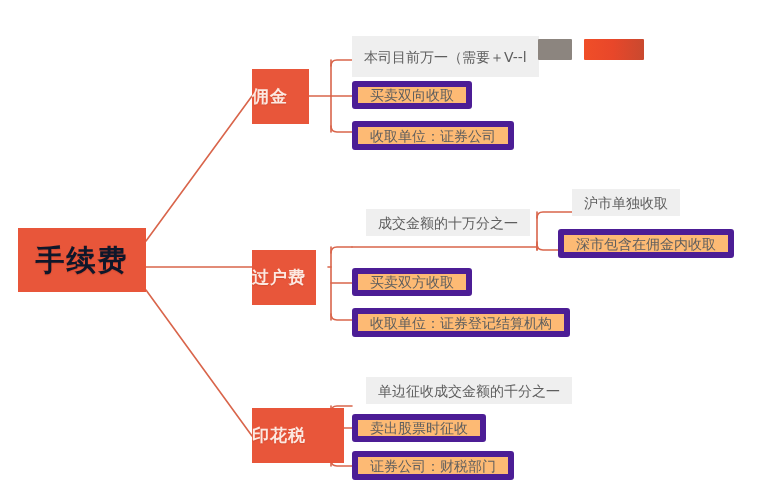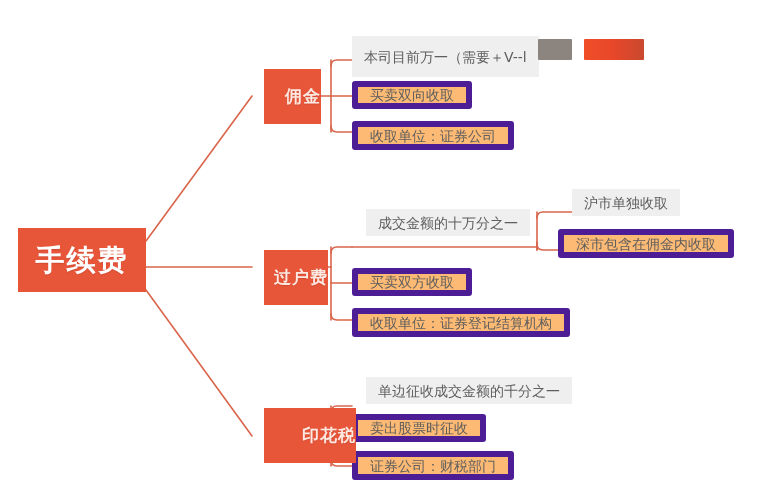--- a/index.html
+++ b/index.html
@@ -34,38 +34,37 @@
     width: 128px;
     height: 64px;
     background: #E8563A;
     display: flex;
     align-items: center;
     justify-content: center;
     box-sizing: border-box;
     z-index: 4;
   }
   .root-node .label {
-    color: #ffffff;
+    color: #0f172a;
     font-size: 29px;
     font-weight: bold;
     letter-spacing: 2px;
     line-height: 1;
     text-shadow: 0 1px 1px rgba(140,40,20,.25);
   }
 
   
   .branch-node {
     position: absolute;
     background: #E8563A;
     display: flex;
     align-items: center;
-    justify-content: flex-end;
+    justify-content: flex-start;
     box-sizing: border-box;
     z-index: 4;
-    margin-left: 12px;
   }
   .branch-node .label {
     color: #FCE8E1;
     font-size: 17px;
     font-weight: bold;
     letter-spacing: 1px;
     line-height: 1;
     text-shadow: 0 1px 1px rgba(140,40,20,.22);
   }
   #branch-commission { left: 252px; top: 69px;  width: 57px; height: 55px; }

